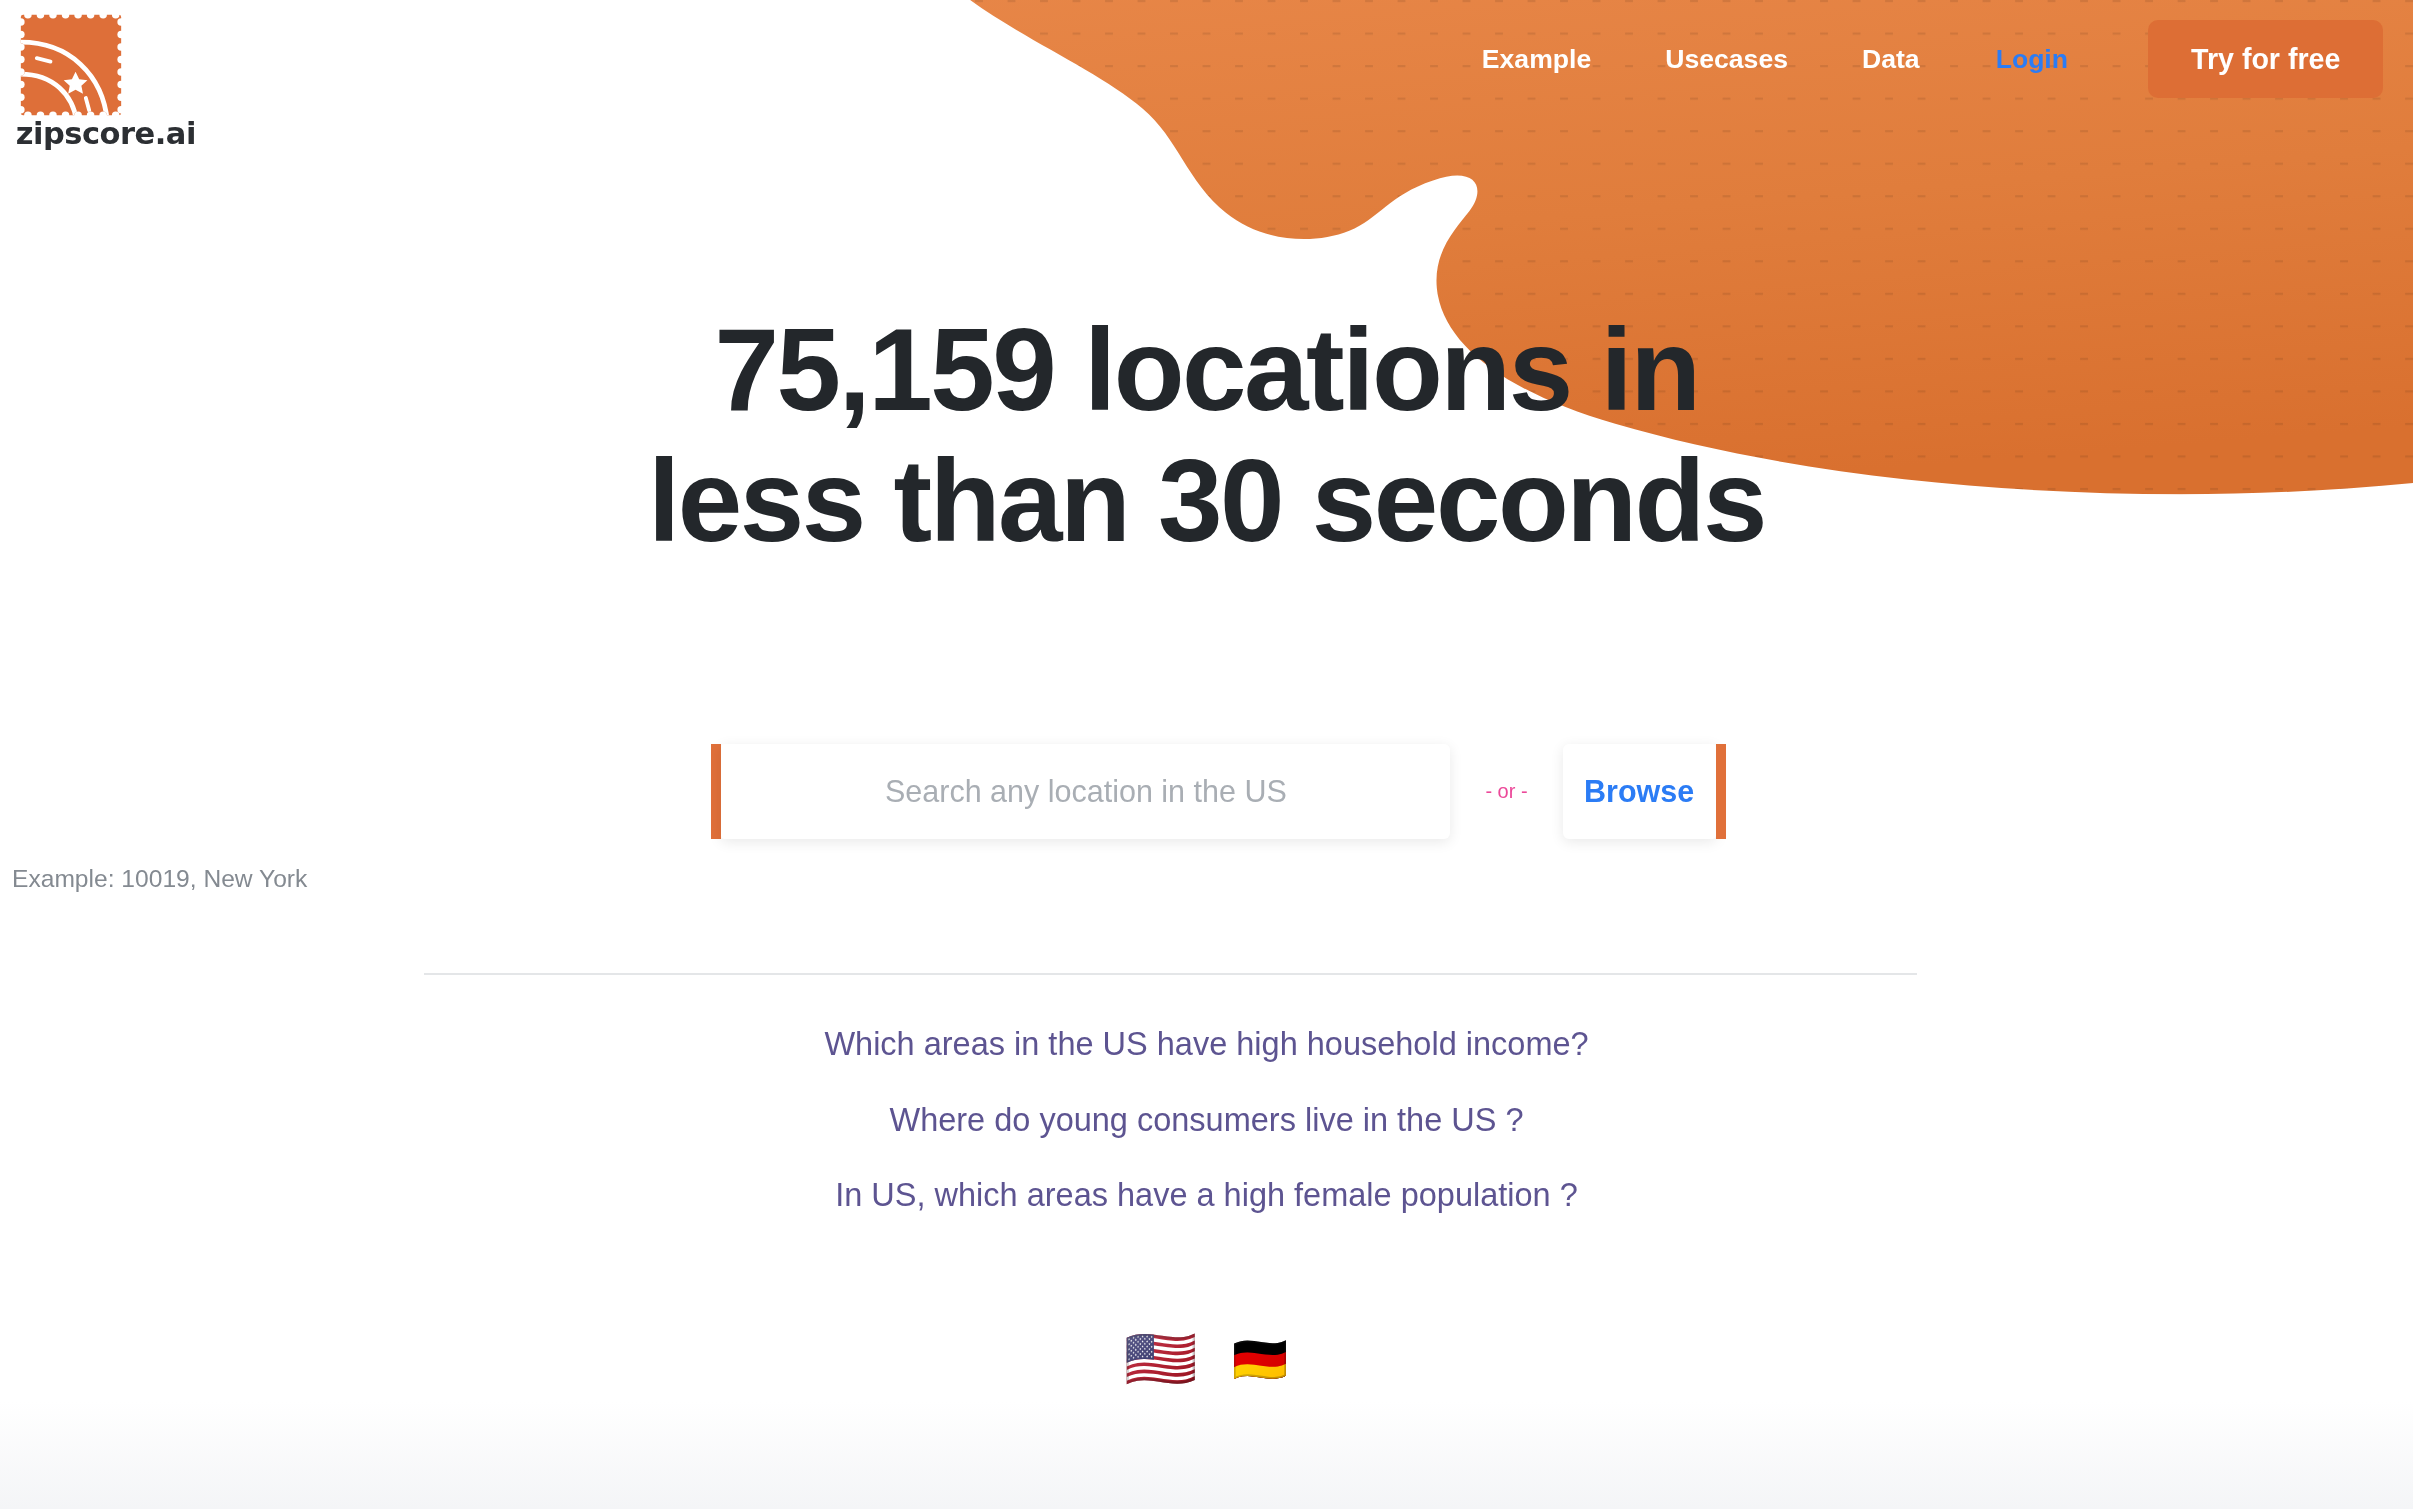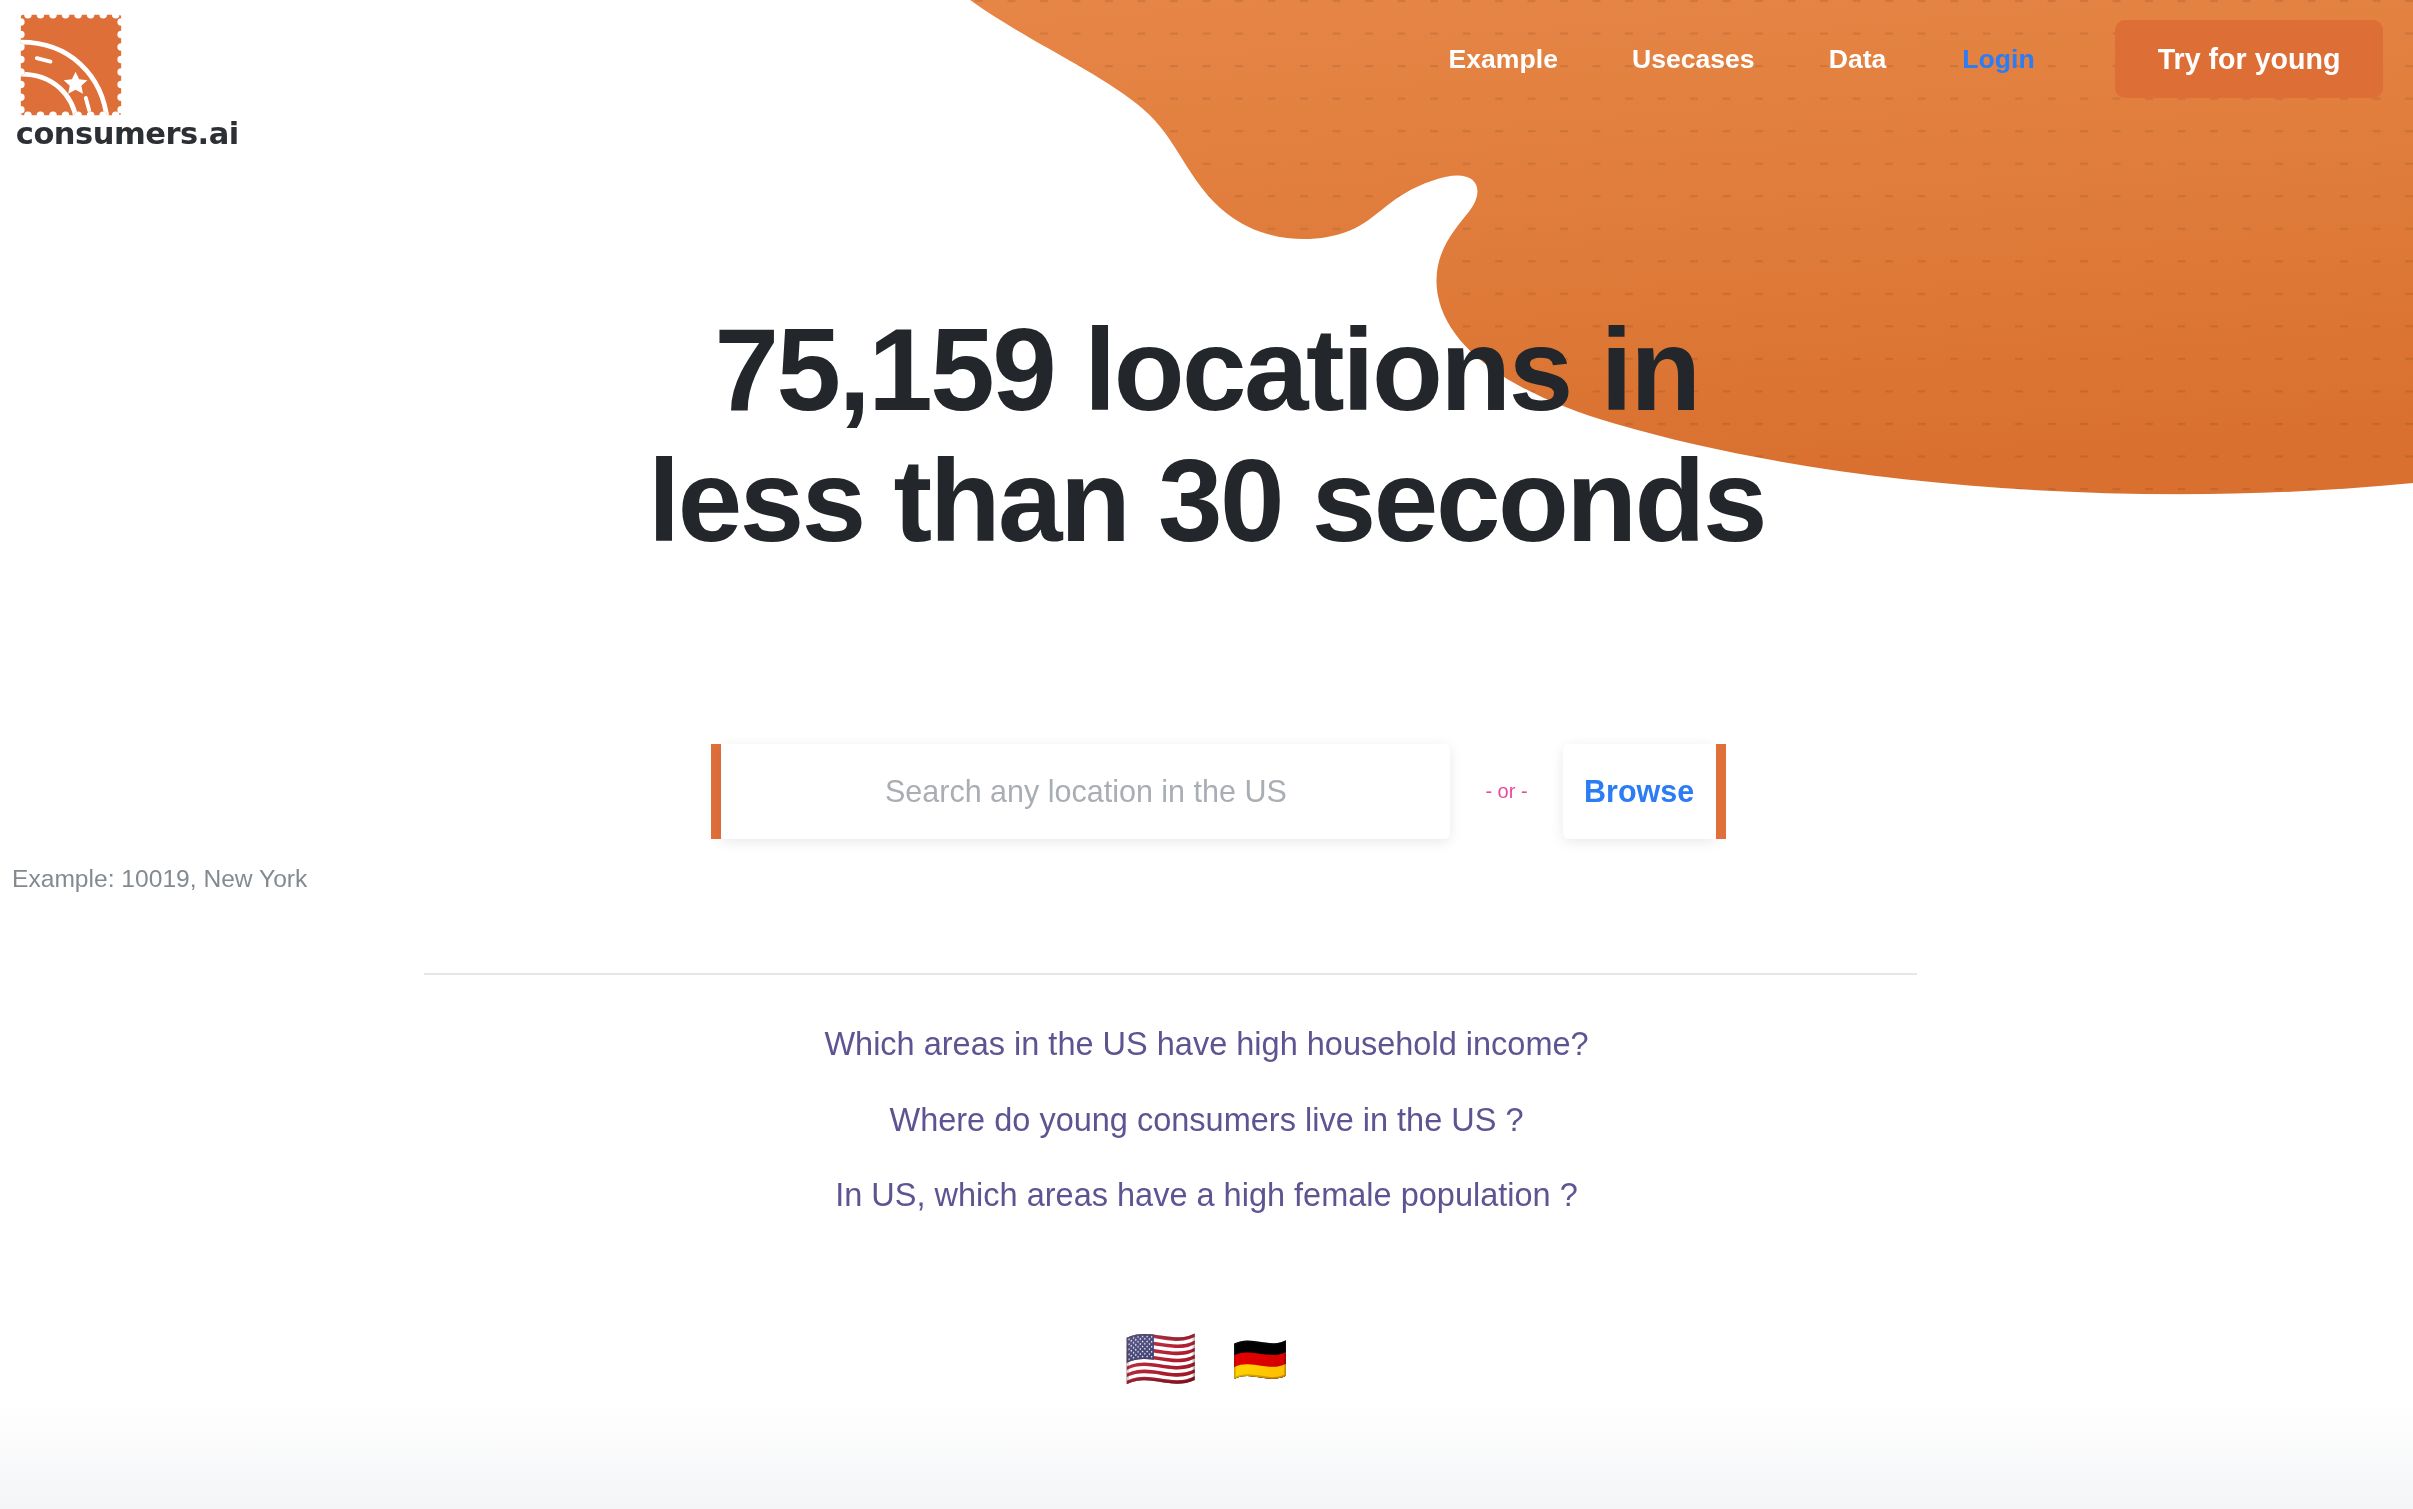--- a/index.html
+++ b/index.html
@@ -323,29 +323,29 @@
       </mask>
       <rect x="0" y="0" width="100" height="100" fill="#de6f39" mask="url(#stampMask)"></rect>
       <g mask="url(#stampMask)">
         <path d="M 6 30 C 48 30, 78 58, 82 100" fill="none" stroke="#ffffff" stroke-width="4.2"></path>
         <path d="M 6 58 C 34 58, 52 76, 55 100" fill="none" stroke="#ffffff" stroke-width="4.2"></path>
         <path d="M 20 44 L 32 47" fill="none" stroke="#ffffff" stroke-width="3.4" stroke-linecap="round"></path>
         <path d="M 63 79 L 66 90" fill="none" stroke="#ffffff" stroke-width="3.4" stroke-linecap="round"></path>
         <path d="M 54 56 L 57.2 62.6 L 64.4 63.4 L 59.1 68.2 L 60.5 75.3 L 54 71.8 L 47.5 75.3 L 48.9 68.2 L 43.6 63.4 L 50.8 62.6 Z" fill="#ffffff"></path>
       </g>
     </svg>
-    <span class="logo-text">consumers.ai</span>
+    <span class="logo-text">zipscore.ai</span>
   </div>
 
   <nav class="nav">
     <a class="nav-link" href="#">Example</a>
     <a class="nav-link" href="#">Usecases</a>
     <a class="nav-link" href="#">Data</a>
     <a class="nav-link login" href="#">Login</a>
-    <button class="cta-btn">Try for young</button>
+    <button class="cta-btn">Try for free</button>
   </nav>
 
   <h1 class="headline">
     <span>75,159 locations in</span>
     <span class="l2">less than 30 seconds</span>
   </h1>
 
   <div class="search-area">
     <div class="search-row">
       <div class="accent-bar"></div>

